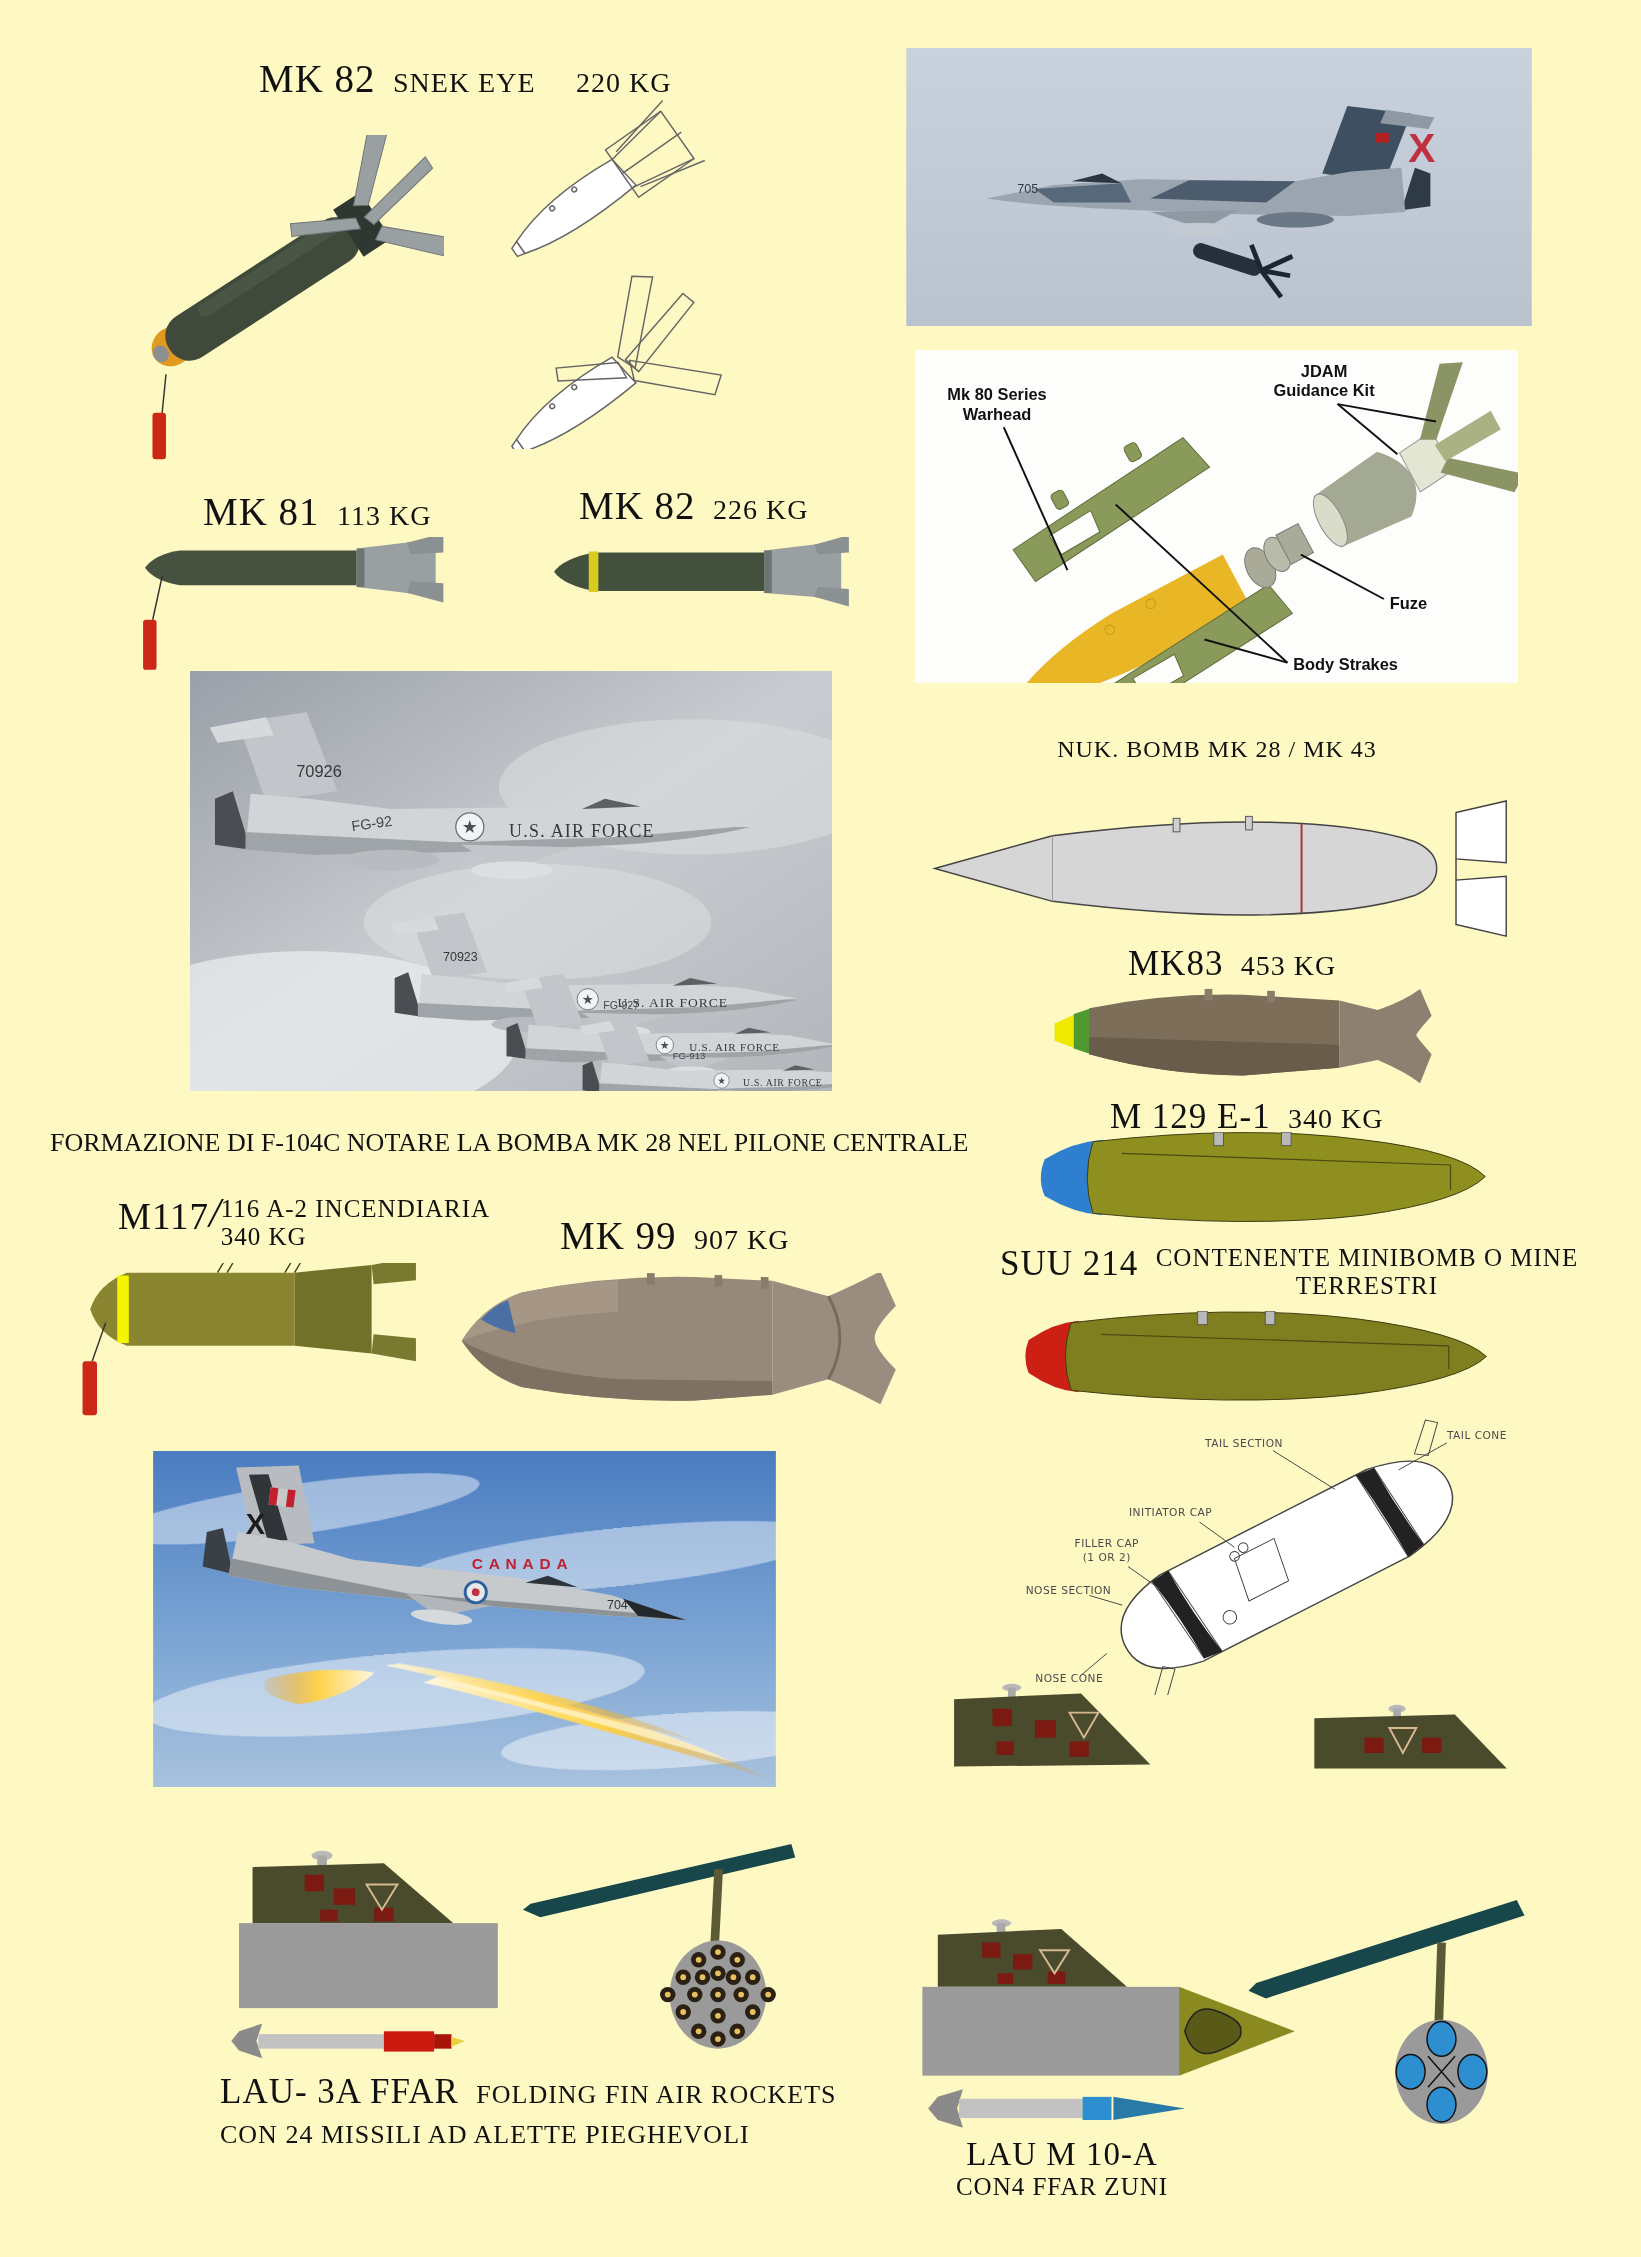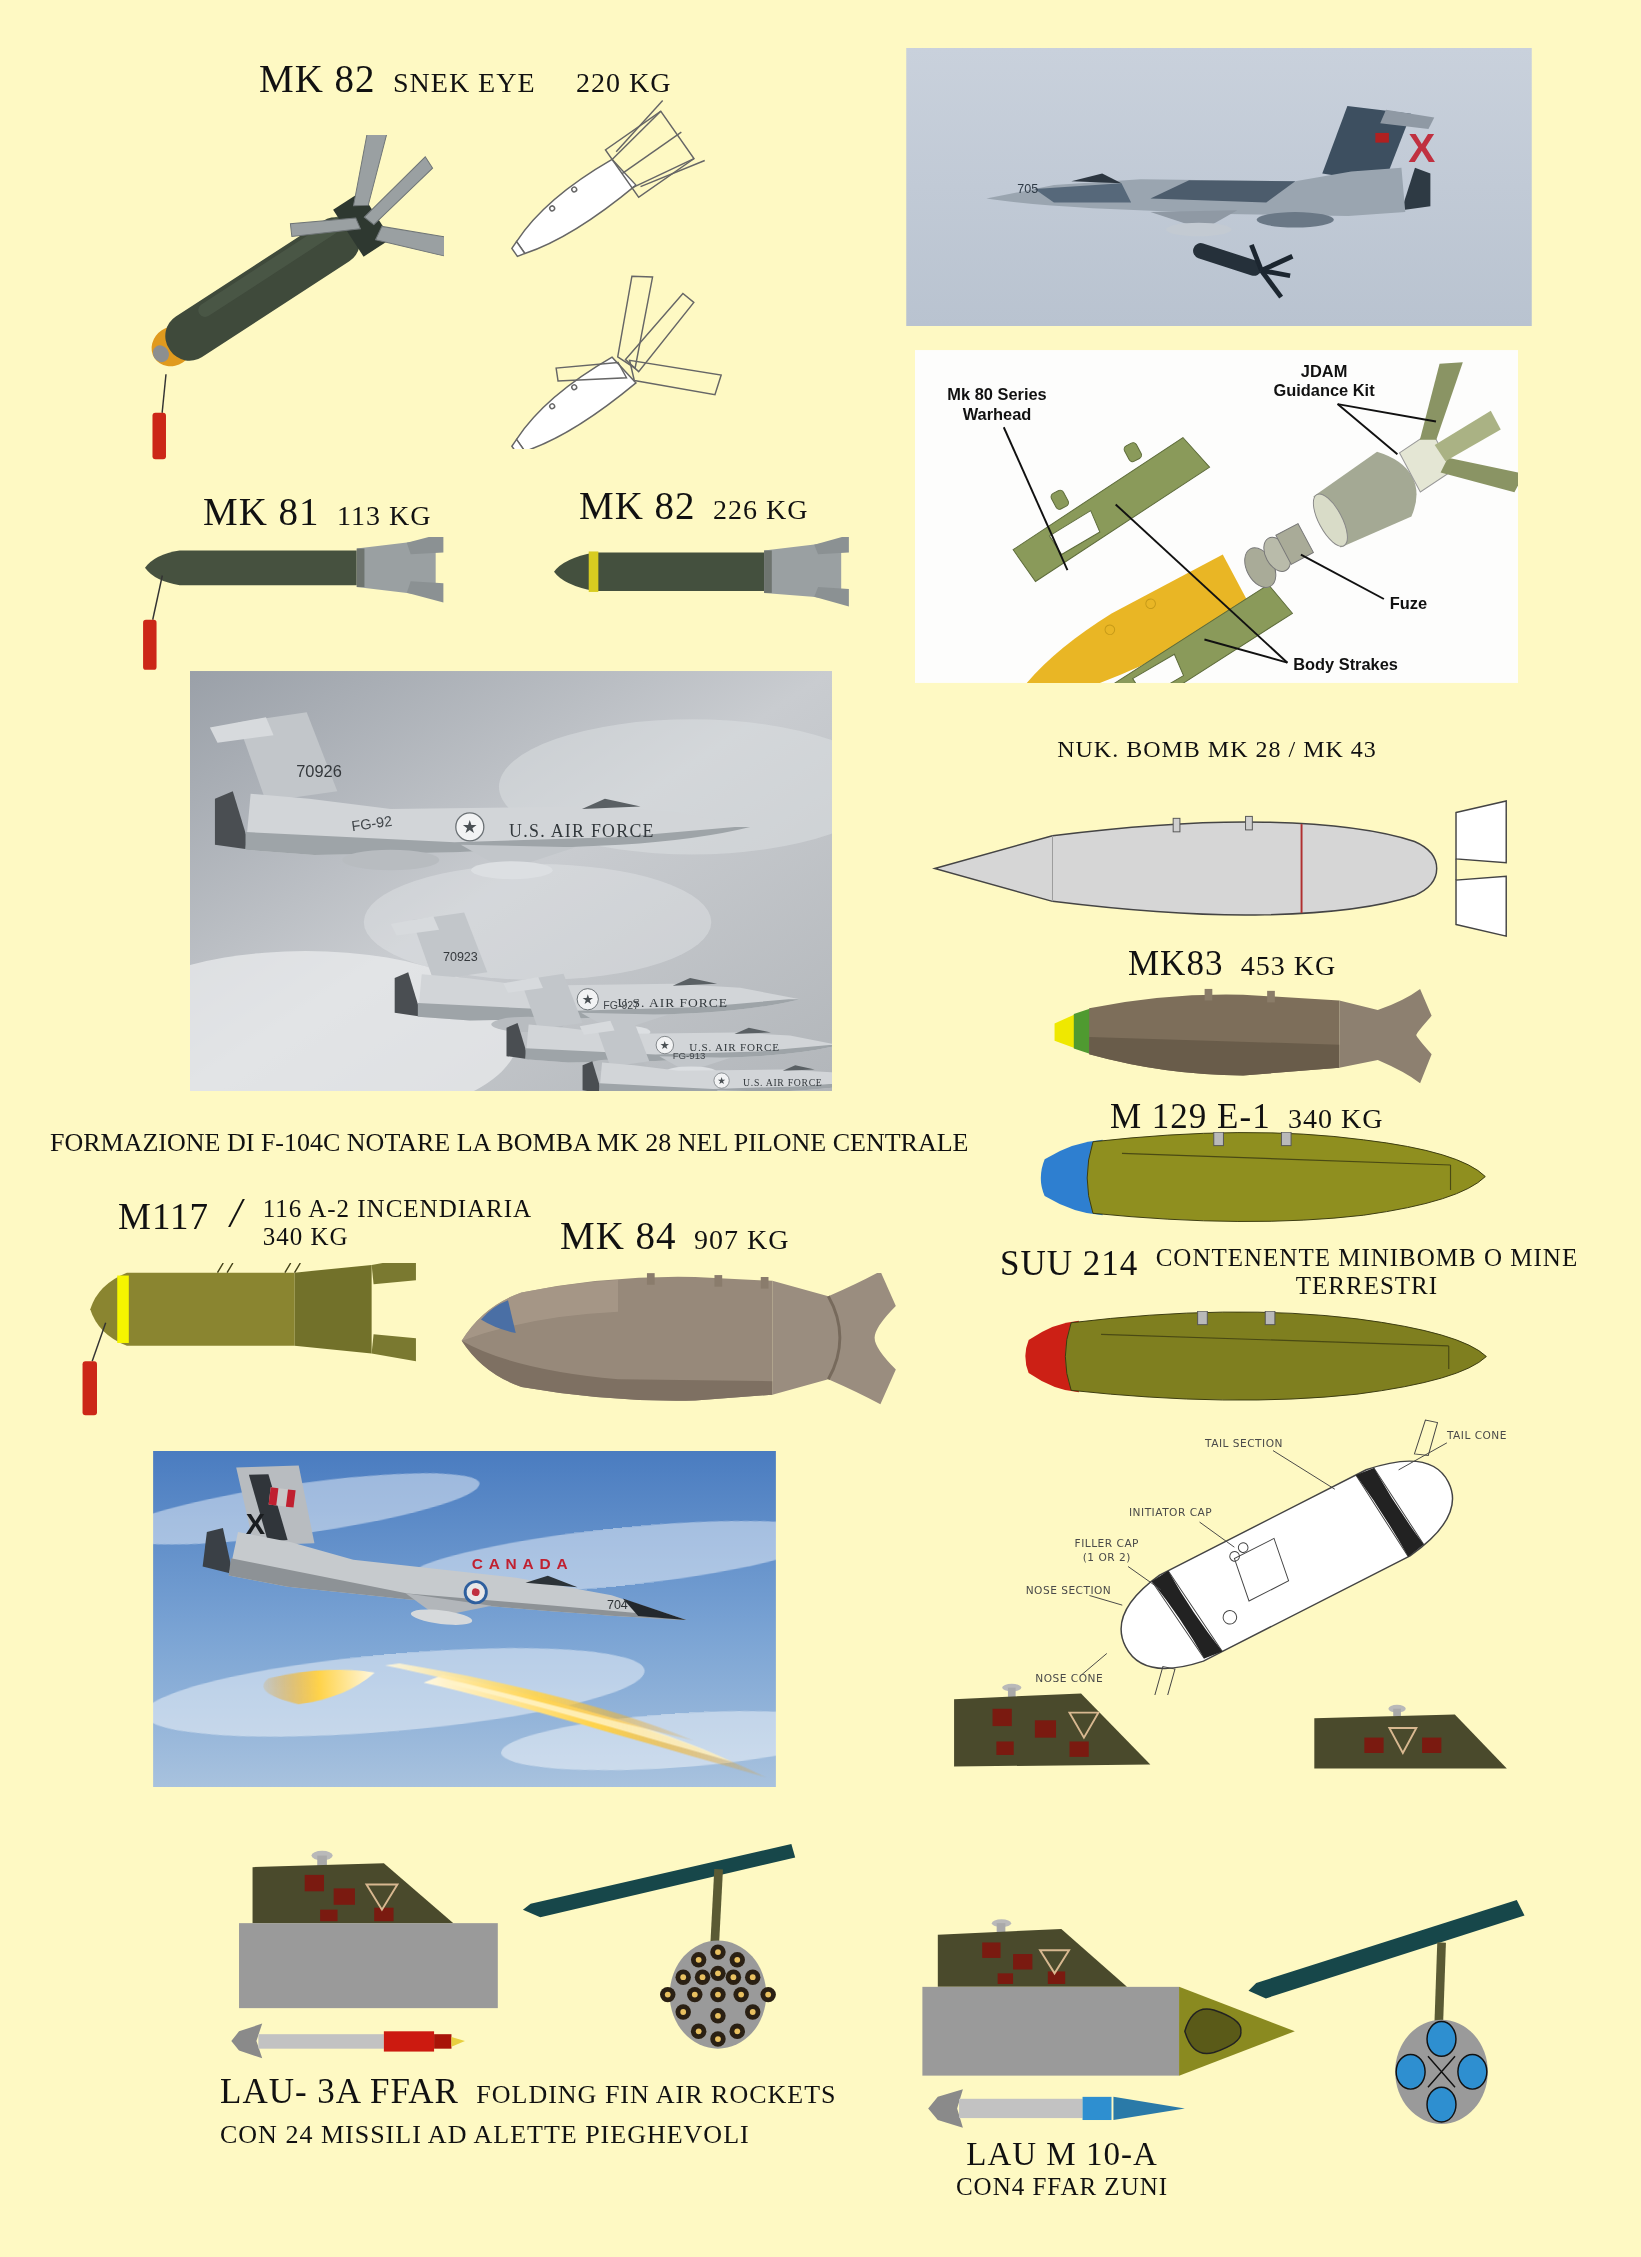--- a/index.html
+++ b/index.html
@@ -282,41 +282,41 @@
     </span>
   </div>
   <svg class="abs" style="left:1019px;top:1311px;" width="478" height="92" viewBox="0 0 495 95">
     <path d="M 10 30 Q 36 12 62 10 L 62 84 Q 36 82 10 64 Q 3 47 10 30 Z" fill="#cc2015"></path>
     <path d="M 54 12 Q 220 -8 350 8 Q 458 22 484 47 Q 458 72 350 86 Q 220 100 54 82 Q 42 47 54 12 Z" fill="#7f7f1f" stroke="#3a3a10" stroke-width="1"></path>
     <rect x="185" y="0" width="10" height="14" fill="#b9b9b9" stroke="#555"></rect>
     <rect x="255" y="0" width="10" height="14" fill="#b9b9b9" stroke="#555"></rect>
     <path d="M 85 24 L 445 36 M 445 36 L 445 60" stroke="#4a4a14" stroke-width="1.2" fill="none"></path>
   </svg>
 
-  <div class="abs row" style="left:118px;top:1195px;gap:21px;align-items:flex-start;">
+  <div class="abs row" style="left:118px;top:1195px;gap:0;align-items:flex-start;">
     <span class="big" style="font-size:37px">M117</span>
     <span style="font-size:42px;font-style:italic;line-height:0.9;">/</span>
     <span style="display:inline-block;">
       <span class="sml" style="display:block;">116 A-2 INCENDIARIA</span>
       <span class="sml" style="display:block;">340 KG</span>
     </span>
   </div>
   <svg class="abs" style="left:82px;top:1263px;" width="348" height="159" viewBox="0 0 360 165">
     <path d="M 46 10 Q 16 22 8 48 Q 16 74 46 86 L 220 86 L 220 10 Z" fill="#8a8530"></path>
     <rect x="36" y="13" width="12" height="70" fill="#f5f500"></rect>
     <path d="M 220 10 L 300 2 L 300 94 L 220 86 Z" fill="#72712a"></path>
     <polygon points="300,2 346,-6 346,18 302,22" fill="#7a7930"></polygon>
     <polygon points="300,94 346,102 346,78 302,74" fill="#7a7930"></polygon>
     <path d="M 140 10 l 6 -10 m 4 10 l 6 -10 m 54 10 l 6 -10 m 4 10 l 6 -10" stroke="#44421a" stroke-width="1.5" fill="none"></path>
     <line x1="24" y1="62" x2="10" y2="102" stroke="#333" stroke-width="1.5"></line>
     <rect x="0" y="102" width="15" height="56" rx="3" fill="#cc2717"></rect>
   </svg>
 
   <div class="abs row" style="left:560px;top:1213px;">
-    <span class="big">MK 84</span>
+    <span class="big">MK 99</span>
     <span class="mid">907 KG</span>
   </div>
   <svg class="abs" style="left:454px;top:1273px;" width="492" height="145" viewBox="0 0 510 150">
     <path d="M 8 70 Q 30 34 70 20 Q 160 2 250 4 L 330 8 L 330 126 L 250 132 Q 160 134 70 118 Q 30 104 8 70 Z" fill="#97897a"></path>
     <path d="M 8 70 Q 30 34 70 20 Q 120 10 170 7 L 170 40 Q 80 44 8 70 Z" fill="#a99a8a" opacity="0.8"></path>
     <path d="M 8 70 Q 60 100 170 110 L 330 112 L 330 126 L 250 132 Q 160 134 70 118 Q 30 104 8 70 Z" fill="#7e7062"></path>
     <path d="M 28 48 Q 40 34 56 28 L 64 62 Q 44 58 28 48 Z" fill="#4a6fa5"></path>
     <rect x="200" y="0" width="8" height="12" fill="#8a7c6c"></rect>
     <rect x="270" y="2" width="8" height="12" fill="#8a7c6c"></rect>
     <rect x="318" y="4" width="8" height="12" fill="#8a7c6c"></rect>

